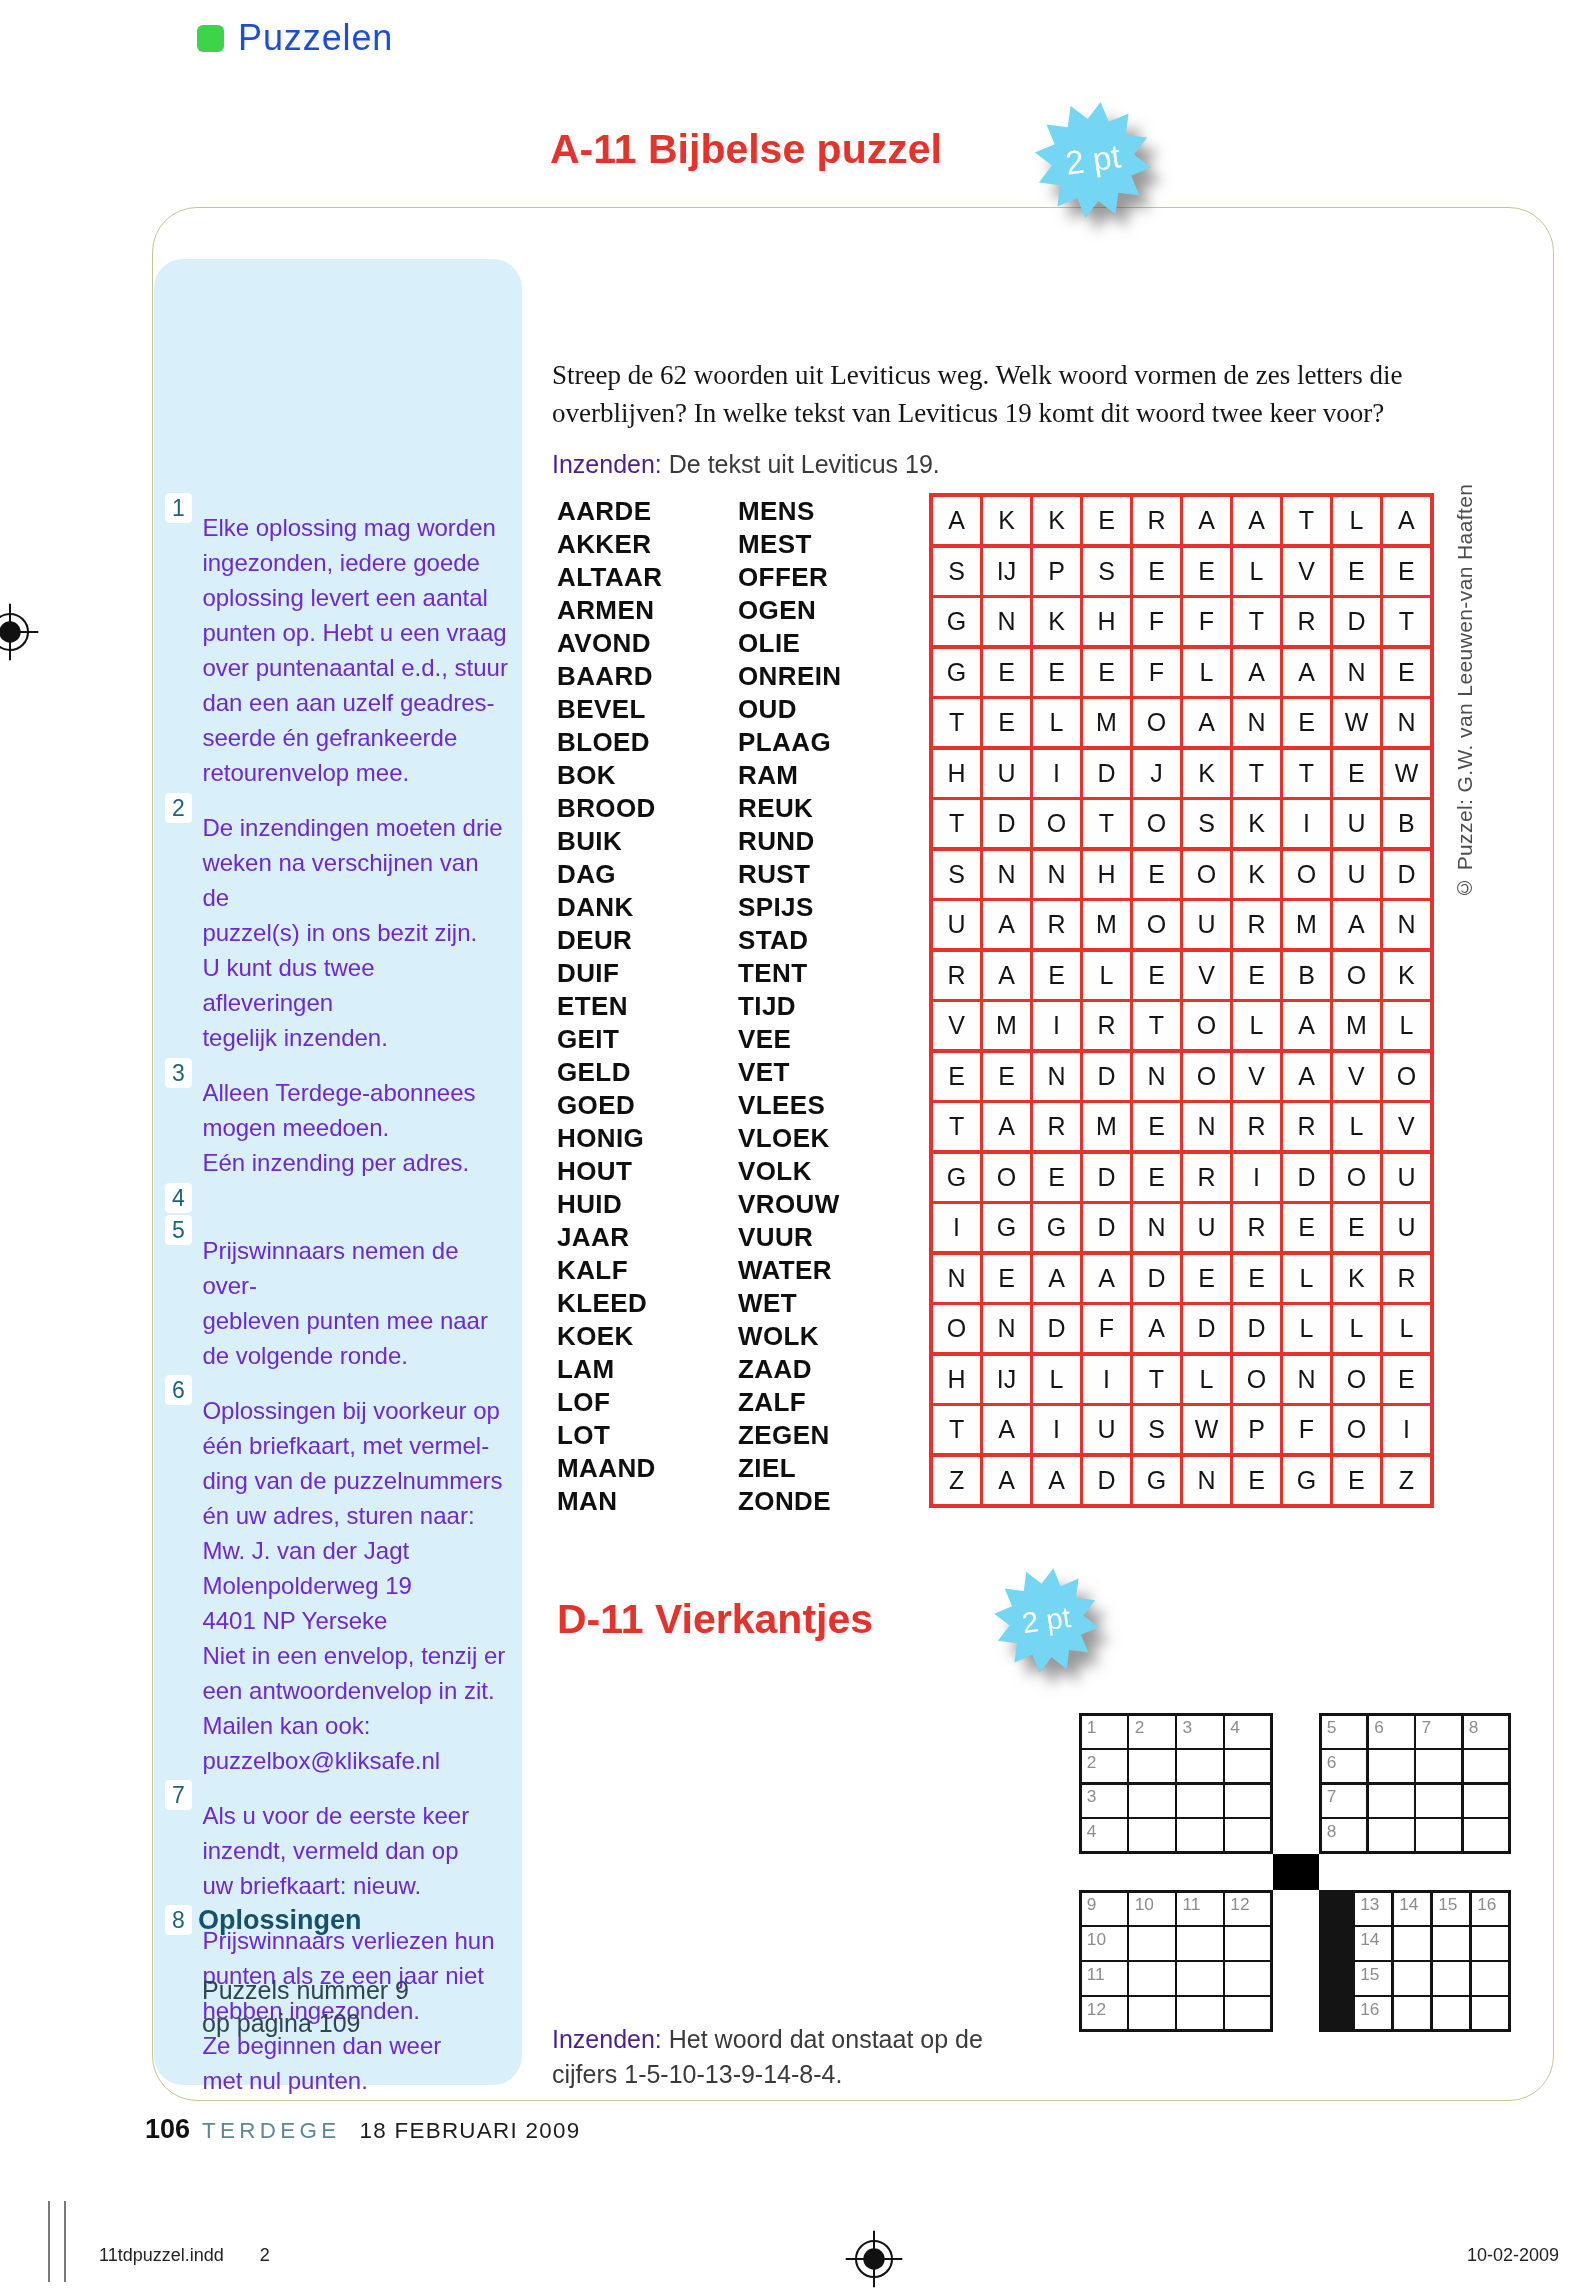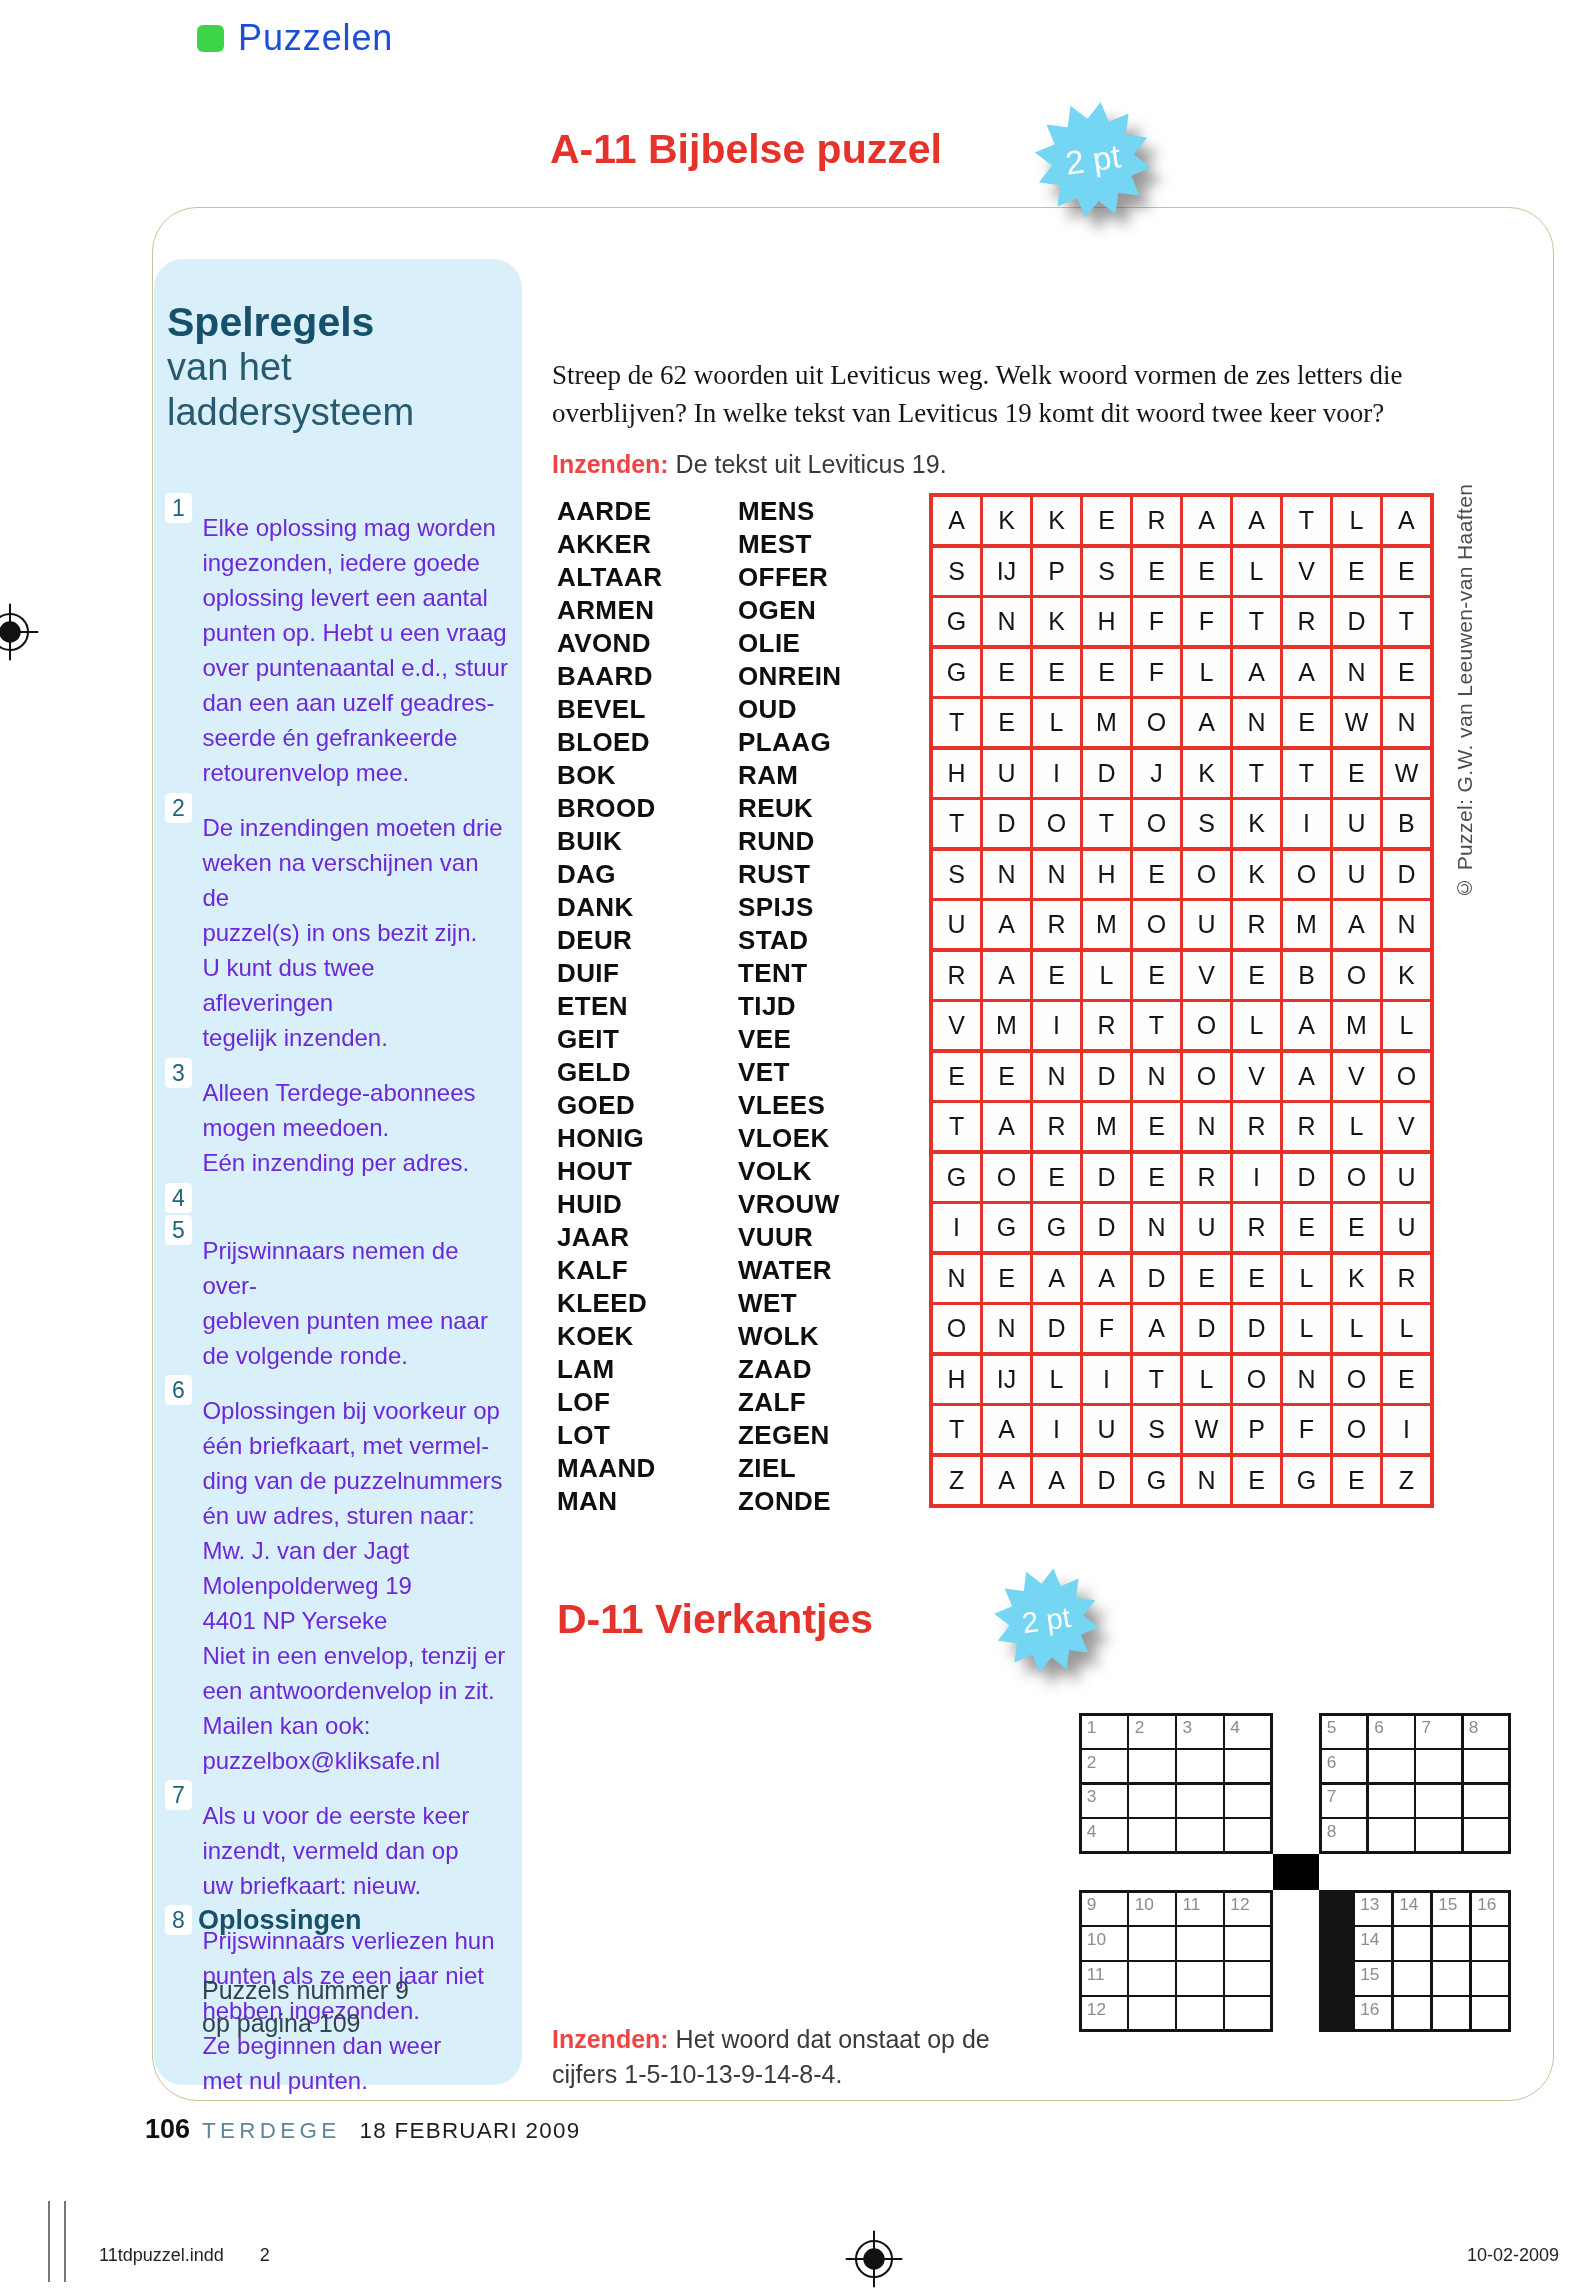--- a/index.html
+++ b/index.html
@@ -35,21 +35,21 @@
   .badge .star-fill{fill:#74d6f2;}
   .badge-txt{position:absolute;left:0;top:0;width:100%;height:100%;display:flex;align-items:center;
              justify-content:center;color:#ffffff;transform:rotate(-8deg);}
   .badge-a{left:1018px;top:85px;width:150px;height:150px;}
   .badge-a .badge-txt{font-size:33px;}
   .badge-d{left:979px;top:1553px;width:135px;height:135px;}
   .badge-d .badge-txt{font-size:29px;}
 
   .intro{left:552px;top:356px;font-family:"Liberation Serif",serif;font-size:27px;line-height:38px;color:#161616;}
   .submit-a{left:552px;top:450px;font-size:25px;color:#3a3a3a;}
-  .submit-a b,.submit-d b{color:#ef4444;font-weight:bold;margin-top:24px;}
+  .submit-a b,.submit-d b{color:#4c1d95;font-weight:normal;margin-top:24px;}
 
   .wordcol{width:173px;font-size:26px;font-weight:bold;color:#0f0f0f;letter-spacing:0.4px;}
   .wordcol .word{height:33px;}
   .col1{left:557px;top:496px;}
   .col2{left:738px;top:496px;}
 
   .ws{left:929px;top:493px;width:505px;height:1015px;background:#e5332c;display:grid;
       grid-template-columns:repeat(10,1fr);grid-template-rows:repeat(20,1fr);gap:3.5px;padding:4.3px;box-sizing:border-box;}
   .ws-cell{background:#fefefe;display:flex;align-items:center;justify-content:center;
            font-size:25px;color:#141414;}
@@ -93,25 +93,20 @@
 <div id="page">
 
   <div class="abs kicker">
     <span class="kicker-sq"></span>
     <span class="kicker-txt">Puzzelen</span>
   </div>
 
   <div class="abs frame"></div>
 
   <div class="abs sidebar"></div>
-  <div class="abs sb-title">
-    <div class="l1">Spelregels</div>
-    <div class="l2">van het</div>
-    <div class="l2">laddersysteem</div>
-  </div>
   <div class="abs rules">
       <div class="rule">
         <span class="rule-num">1</span>
         <div class="rule-text">
           <div>Elke oplossing mag worden</div>
           <div>ingezonden, iedere goede</div>
           <div>oplossing levert een aantal</div>
           <div>punten op. Hebt u een vraag</div>
           <div>over puntenaantal e.d., stuur</div>
           <div>dan een aan uzelf geadres-</div>

